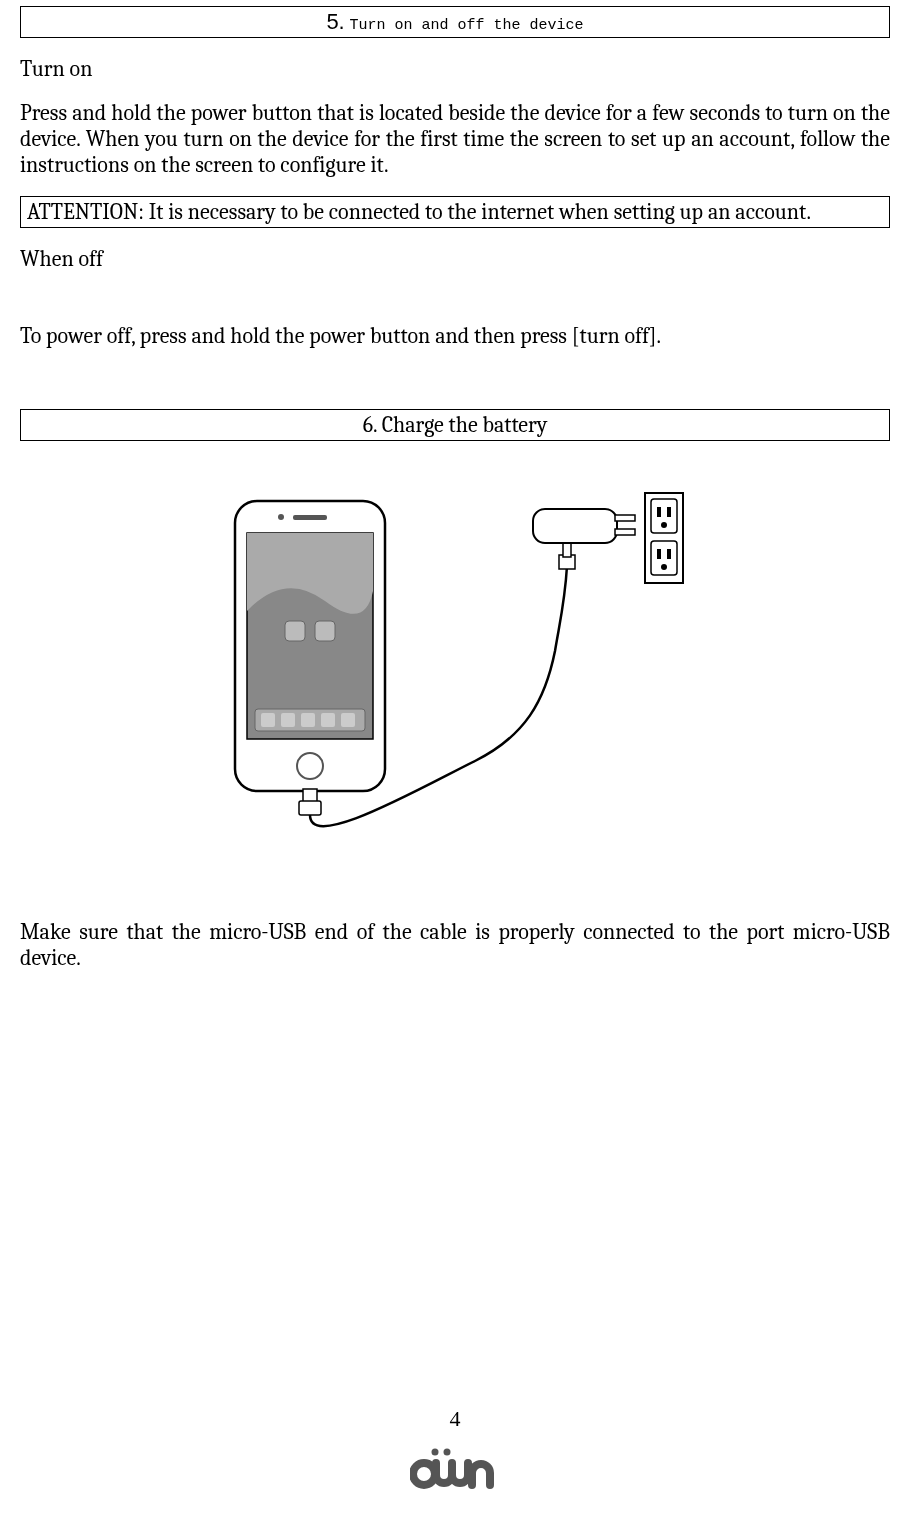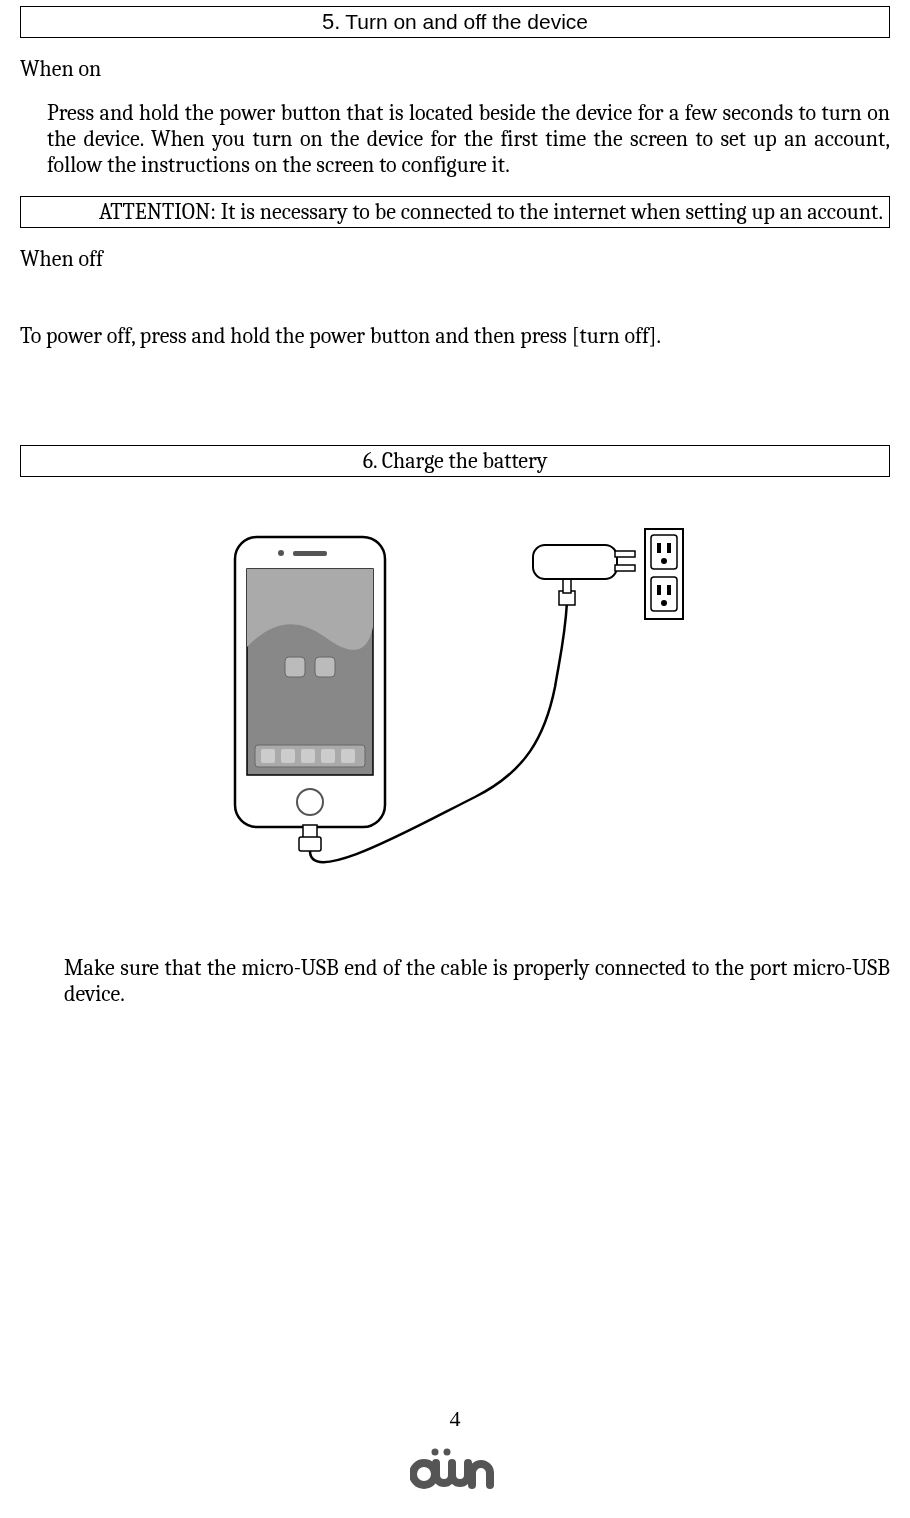--- a/index.html
+++ b/index.html
@@ -11,36 +11,35 @@
       font-size: 22px;
       color: #000;
       position: relative;
       padding: 0 20px;
     }
     .section-header {
       border: 1px solid #000;
       text-align: center;
       padding: 2px 0;
       font-size: 22px;
-      margin-top: 36px;
     }
     .section-header .num {
       font-family: Arial, Helvetica, sans-serif;
     }
     .body-text {
       padding: 18px 0;
       text-align: justify;
     }
     .subhead {
       padding: 18px 0;
     }
     .attention-box {
       border: 1px solid #000;
       padding: 2px 6px;
-      text-align: right;
+      text-align: left;
     }
     .image-wrap {
       width: 100%;
       display: flex;
       justify-content: center;
       padding: 50px 0 70px 0;
     }
     .page-num {
       position: absolute;
       bottom: 86px;
@@ -55,26 +54,26 @@
       left: 0;
       width: 100%;
       text-align: center;
     }
   </style>
 </head>
 <body>
 
 <div class="section-header" style="margin-top:6px;">
   <span class="num">5.</span>
-  <span style="font-family: Liberation Sans, sans-serif; font-size:21px;">Turn on and off the device</span>
+  <span style="font-family: Liberation Mono, monospace; font-size:15px;">Turn on and off the device</span>
 </div>
 
-<div class="subhead">When on</div>
+<div class="subhead">Turn on</div>
 
-<div class="body-text" style="padding-top:0;margin-left:27px;">Press and hold the power button that is located beside the device for a few seconds to turn on the device. When you turn on the device for the first time the screen to set up an account, follow the instructions on the screen to configure it.</div>
+<div class="body-text" style="padding-top:0;">Press and hold the power button that is located beside the device for a few seconds to turn on the device. When you turn on the device for the first time the screen to set up an account, follow the instructions on the screen to configure it.</div>
 
 <div class="attention-box">ATTENTION: It is necessary to be connected to the internet when setting up an account.</div>
 
 <div class="subhead">When off</div>
 
 <div class="body-text" style="padding-top:0; padding-bottom:60px;margin-top:33px;">To power off, press and hold the power button and then press [turn off].</div>
 
 <div class="section-header">
   <span>6. Charge the battery</span>
 </div>
@@ -122,21 +121,21 @@
     <rect x="442" y="16" width="4" height="10" fill="#000"></rect>
     <rect x="452" y="16" width="4" height="10" fill="#000"></rect>
     <circle cx="449" cy="34" r="3" fill="#000"></circle>
     <rect x="436" y="50" width="26" height="34" rx="3" fill="#fff" stroke="#000" stroke-width="1.5"></rect>
     <rect x="442" y="58" width="4" height="10" fill="#000"></rect>
     <rect x="452" y="58" width="4" height="10" fill="#000"></rect>
     <circle cx="449" cy="76" r="3" fill="#000"></circle>
   </svg>
 </div>
 
-<div class="body-text" style="text-align:justify;margin-left:44px;">Make sure that the micro-USB end of the cable is properly connected to the port micro-USB device.</div>
+<div class="body-text" style="text-align:justify;">Make sure that the micro-USB end of the cable is properly connected to the port micro-USB device.</div>
 
 <div class="page-num">4</div>
 
 <div class="logo">
   <svg width="90" height="46" viewBox="0 0 90 46">
     <circle cx="25" cy="6" r="3.5" fill="#555"></circle>
     <circle cx="37" cy="6" r="3.5" fill="#555"></circle>
 
     <circle cx="14" cy="28" r="11" fill="none" stroke="#555" stroke-width="8"></circle>
 

